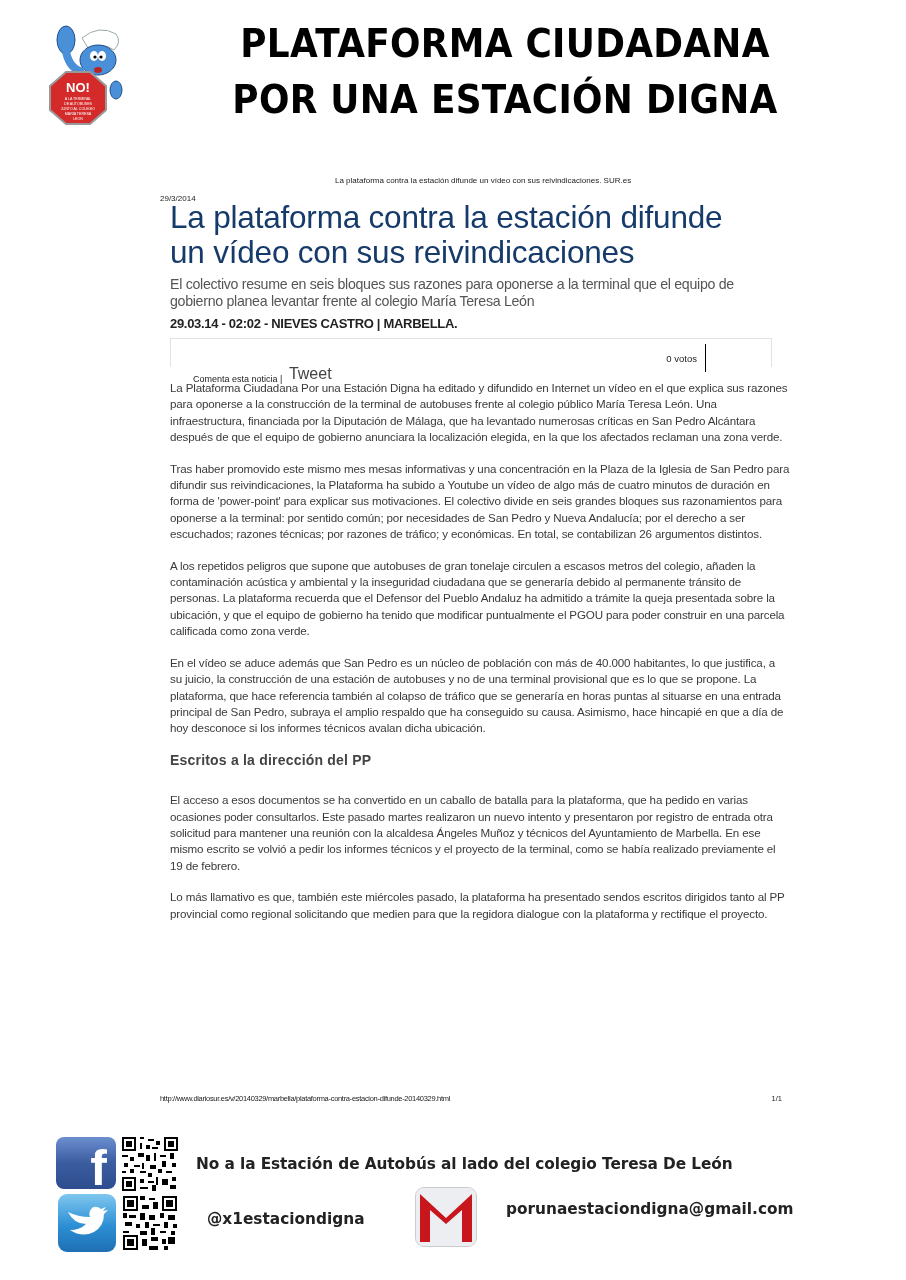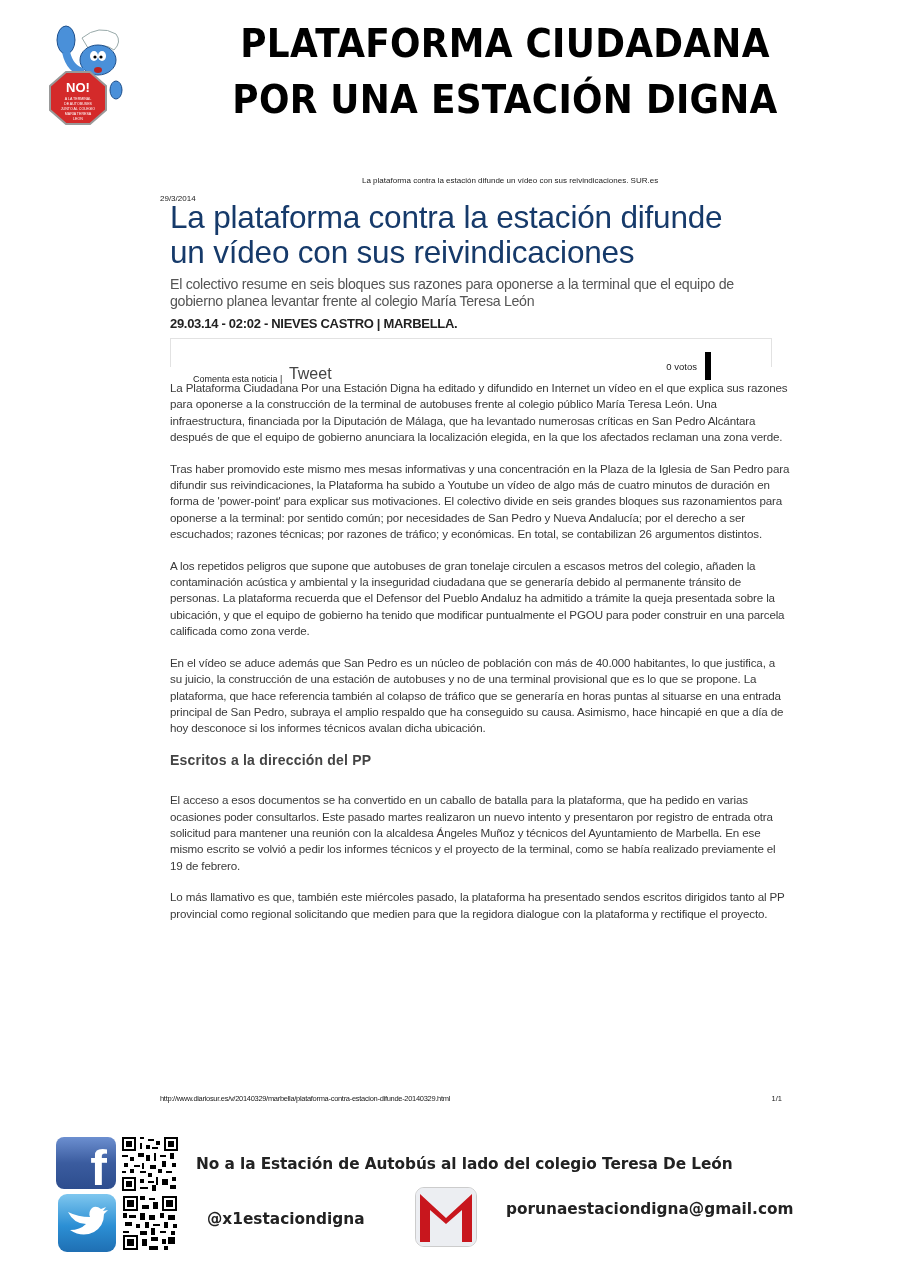--- a/index.html
+++ b/index.html
@@ -5,28 +5,28 @@
   html, body { margin:0; padding:0; background:#ffffff; }
   body { width:906px; height:1280px; position:relative; overflow:hidden; font-family:"Liberation Sans", sans-serif; color:#222; }
 
   
   .logo { position:absolute; left:44px; top:24px; width:90px; height:104px; }
   .main-title { position:absolute; left:160px; top:16px; width:690px; text-align:center; font-family:"DejaVu Sans", sans-serif; font-weight:bold; color:#000; font-size:39px; line-height:56px; letter-spacing:0.3px; transform:scaleX(0.92); transform-origin:center top; }
 
   
   .print-header { position:absolute; top:176px; left:160px; width:620px; font-size:8px; color:#222; }
   .print-header .date { position:absolute; left:0; top:0;margin-top:18px; }
-  .print-header .pagetitle { position:absolute; left:175px; top:0;margin-left:27px; }
+  .print-header .pagetitle { position:absolute; left:175px; top:0; }
 
   .headline { position:absolute; left:170px; top:200px; width:620px; font-size:31.5px; line-height:35px; color:#163a6a; font-weight:normal; letter-spacing:-0.2px; }
   .subhead { position:absolute; left:170px; top:276px; width:610px; font-size:14.2px; line-height:17px; color:#555; letter-spacing:-0.3px; }
   .byline { position:absolute; left:170px; top:316px; font-size:13px; font-weight:bold; color:#222; letter-spacing:-0.3px; }
 
   .votes-box { position:absolute; left:170px; top:338px; width:600px; height:28px; border:1px solid #e2e2e2; border-bottom:none; }
-  .votes-box .votes-inner { position:absolute; left:0; top:13px; width:534px; height:28px; border-right:6px solid #000000; }
+  .votes-box .votes-inner { position:absolute; left:0; top:5px; width:534px; height:28px; border-right:1px solid #000000; }
   .votes-box .votes-label { position:absolute; right:8px; top:9px; font-size:9.5px; color:#222; }
   .votes-box .gap { position:absolute; left:298px; top:26px; width:62px; height:4px; background:#fff; }
   .comment-row { position:absolute; left:193px; top:368px; font-size:9px; color:#222; }
   .comment-row .tweet { font-size:16px; color:#444; position:relative; top:-3px; margin-left:4px; }
 
   .body { position:absolute; left:170px; top:380px; width:620px; font-size:11.6px; line-height:16.4px; color:#3a3a3a; letter-spacing:-0.15px; }
   .body p { margin:0 0 15px 0; }
   .body h3 { font-size:14px; font-weight:bold; color:#444; margin:0 0 24px 0; letter-spacing:0.2px; }
 
   .print-footer { position:absolute; top:1094px; left:160px; width:622px; font-size:7.5px; color:#222; }

